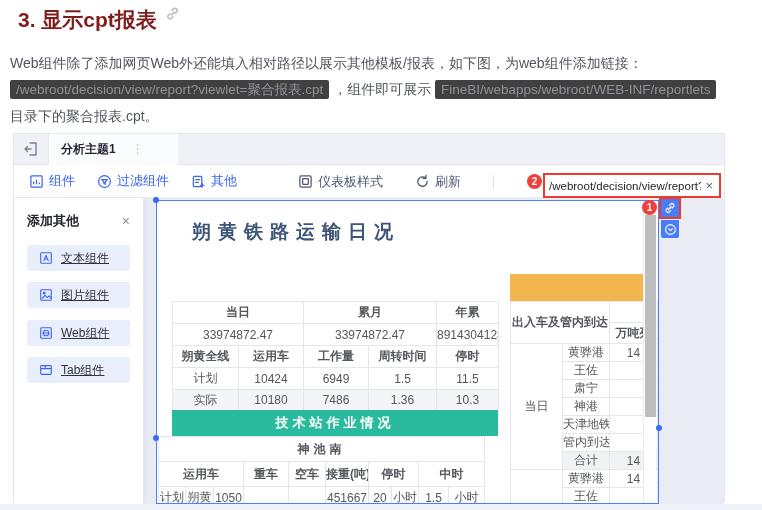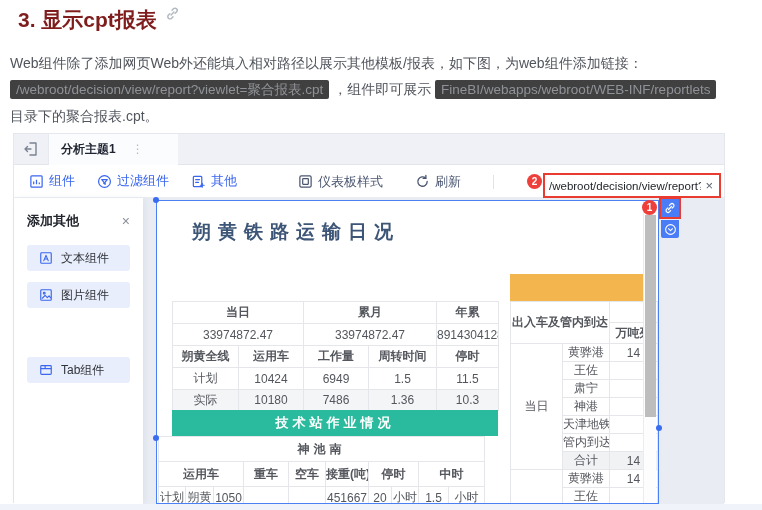--- a/index.html
+++ b/index.html
@@ -94,20 +94,21 @@
     display:flex; align-items:center; justify-content:space-between;
     padding:14px 13px 0 13px;
   }
   .sb-title { font-size:13px; font-weight:700; color:#23262d; }
   .sb-close { color:#8a8f99; font-size:14px; cursor:pointer; }
   .sb-item {
     position:absolute; left:13px; width:103px; height:26px;
     background:#e8eefb; border-radius:3px;
     display:flex; align-items:center; gap:8px; padding-left:12px;
     cursor:pointer;
+    text-decoration:underline;
   }
   .sb-item .lbl { font-size:12px; color:#30333a; }
   .sb-i1 { top:47px; } .sb-i2 { top:84px; } .sb-i3 { top:122px; } .sb-i4 { top:159px; }
 
   
   .canvas {
     position:absolute; left:142px; top:2px; width:503px; height:304px;
     background:#fff; border:1px solid #4a80f5; overflow:hidden;
   }
   .handle {
@@ -293,20 +294,30 @@
       </div>
       <div class="sb-item sb-i2">
         <span>
           <svg width="14" height="14" viewBox="0 0 16 16" fill="none" stroke="#3a66f0" stroke-width="1.3" stroke-linejoin="round">
             <rect x="2" y="2" width="12" height="12" rx="1"></rect>
             <circle cx="6" cy="6" r="1"></circle>
             <path d="M3.5 12 L7 8.5 l2.5 2.5 L11.5 9 l2 2.5"></path>
           </svg>
         </span>
         <span class="lbl">图片组件</span>
+      </div>
+      <div class="sb-item sb-i3">
+        <span>
+          <svg width="14" height="14" viewBox="0 0 16 16" fill="none" stroke="#3a66f0" stroke-width="1.3">
+            <rect x="2" y="2" width="12" height="12" rx="1"></rect>
+            <circle cx="8" cy="8" r="3.2"></circle>
+            <path d="M4.8 8 h6.4"></path>
+          </svg>
+        </span>
+        <span class="lbl">Web组件</span>
       </div>
       <div class="sb-item sb-i4">
         <span>
           <svg width="14" height="14" viewBox="0 0 16 16" fill="none" stroke="#3a66f0" stroke-width="1.3">
             <rect x="2" y="3" width="12" height="10" rx="1"></rect>
             <path d="M2 6.5 h12 M7 3 v3.5"></path>
           </svg>
         </span>
         <span class="lbl">Tab组件</span>
       </div>

